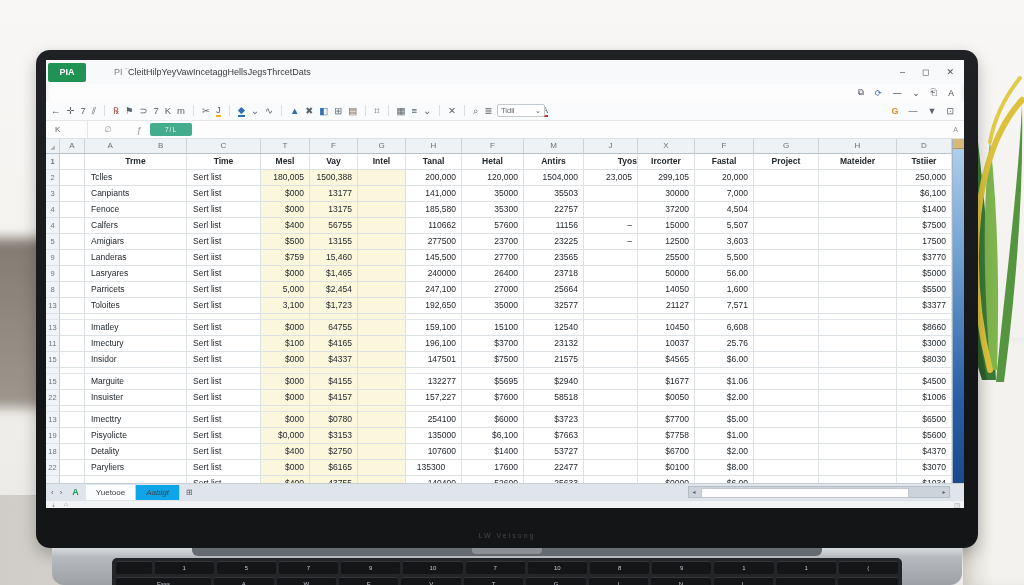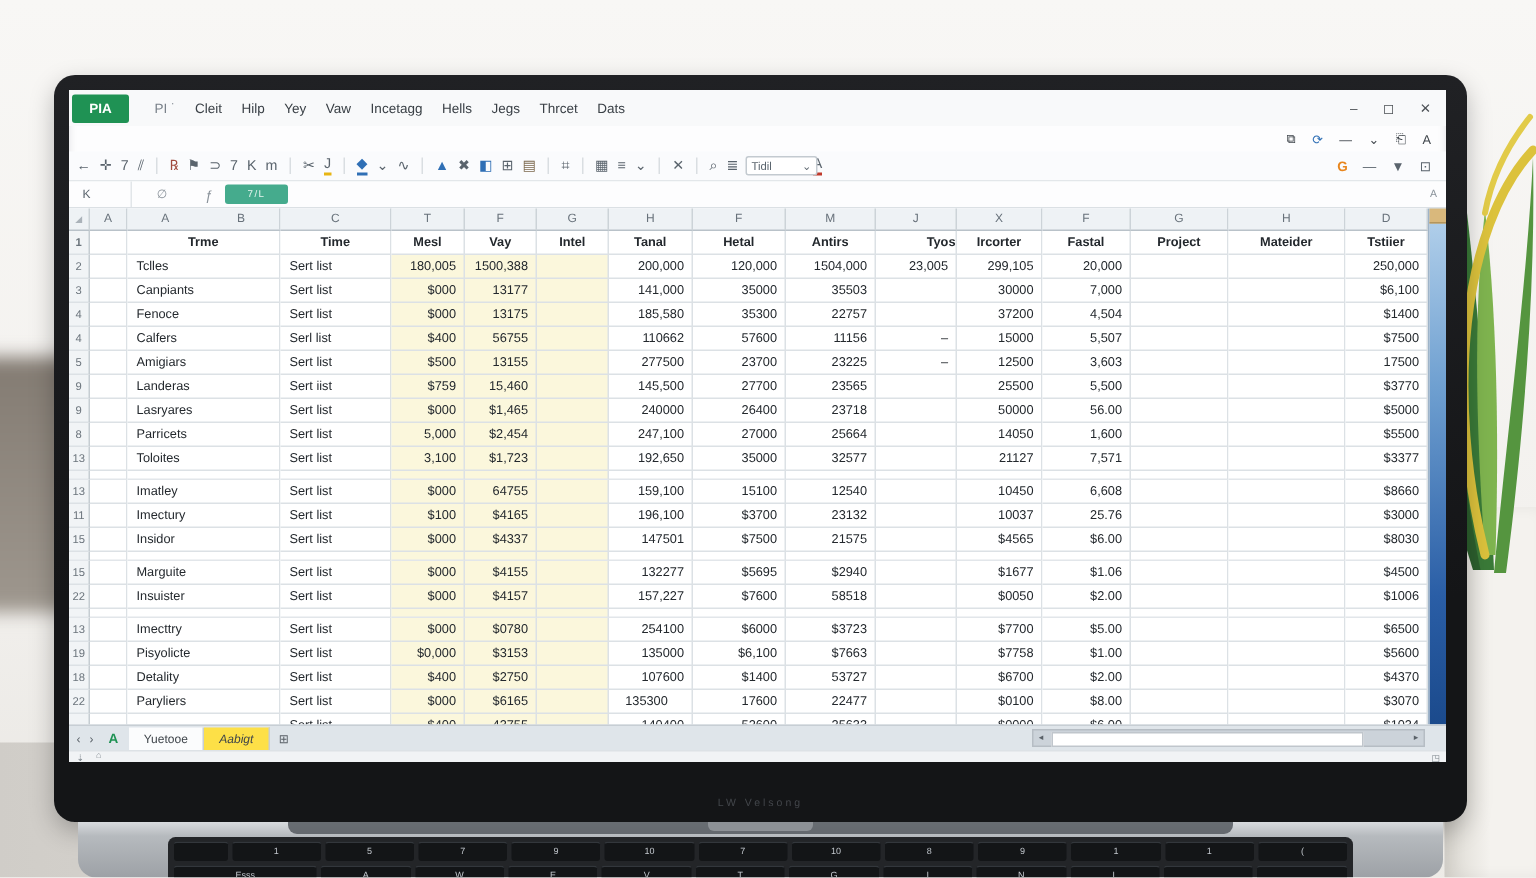--- a/index.html
+++ b/index.html
@@ -32,21 +32,21 @@
   .key{height:12px;background:#131517;border-radius:2px;color:#c3c8ce;font-size:6px;line-height:13px;
        text-align:center;flex:1 1 0;border-top:1px solid #33373c;overflow:hidden;}
   .kb-row2 .key{height:11px;}
   .key.wide{flex:1.6 1 0;}
   
   .screen{position:absolute;left:10px;top:10px;width:918px;height:448px;background:#fdfdfe;overflow:hidden;
           box-shadow:inset 0 0 6px rgba(0,0,30,.12);}
   .titlebar{position:absolute;left:0;top:0;width:100%;height:24px;background:#f8f9fa;display:flex;align-items:center;}
   .app-logo{width:38px;height:19px;margin-left:2px;border-radius:2px;color:#fff;font-weight:bold;font-size:9px;
             text-align:center;line-height:19px;}
-  .menus{display:flex;gap:13px;font-size:9px;color:#3a4046;margin-left:17px;white-space:nowrap;align-items:flex-end;}
+  .menus{display:flex;font-size:9px;color:#3a4046;margin-left:28px;white-space:nowrap;align-items:flex-end;}
   .win-controls{position:absolute;right:10px;top:0;height:24px;display:flex;gap:17px;align-items:center;
                 font-size:9px;color:#4a4f54;}
   .menubar2{position:absolute;left:0;top:24px;width:100%;height:17px;display:flex;gap:12px;align-items:center;
             padding-left:5px;font-size:8.5px;color:#454b51;background:#fbfcfd;white-space:nowrap;box-sizing:border-box;}
   .m2icons{position:absolute;right:10px;top:0;height:17px;display:flex;gap:11px;align-items:center;font-size:8.5px;color:#3f454b;}
   .toolbar{position:absolute;left:0;top:41px;width:100%;height:20px;background:#fafbfd;border-bottom:1px solid #e3e7ea;
            box-sizing:border-box;}
   .ticons{position:absolute;left:5px;top:0;height:19px;display:flex;gap:6px;align-items:center;font-size:9.5px;color:#5a646d;}
   .ticon{line-height:11px;display:inline-block;}
   .tsep{width:1px;height:11px;background:#d9dee2;margin:0 2px;}
@@ -82,21 +82,21 @@
   .gap-row{display:flex;height:6px;}
   .gap-row .g-cell{border-bottom:1px solid #e2e6ea;height:6px;line-height:6px;}
   .vscroll{position:absolute;right:0;top:0;width:12px;height:344px;border-left:1px solid #9fb4c8;box-sizing:border-box;
            background:linear-gradient(180deg,#b5d2ec 0%,#6e9fd0 35%,#2a5ea6 75%,#1b4a8c 100%);}
   .vs-cap{height:9px;background:#d9b87c;border-bottom:1px solid #b3955d;}
   
   .tabbar{position:absolute;left:0;top:423px;width:100%;height:17px;background:#dfe5ea;border-top:1px solid #c7ced4;
           display:flex;align-items:center;box-sizing:border-box;font-size:8px;color:#3e444a;}
   .tab-nav{display:flex;gap:6px;margin-left:5px;font-size:8px;color:#5a6168;}
   .sheet-logo{margin:0 7px 0 10px;font-weight:bold;font-size:9px;}
-  .tab{height:15px;line-height:15px;padding:0 10px;border-right:1px solid #c8ced3;background:#fde047;}
+  .tab{height:15px;line-height:15px;padding:0 10px;border-right:1px solid #c8ced3;background:#0ea5e9;}
   .tab.active{background:#fbfcfd;font-weight:normal;}
   .tab-add{margin-left:6px;font-size:8px;color:#5a6168;}
   .hscroll{position:absolute;left:642px;top:2px;width:262px;height:12px;background:#ccd3da;border:1px solid #b6bdc4;
            box-sizing:border-box;}
   .hs-thumb{position:absolute;left:12px;top:1px;width:206px;height:8px;background:#fff;border:1px solid #c0c6cc;}
   .hs-arrow{position:absolute;top:0;width:10px;height:10px;font-size:6px;color:#5a6168;text-align:center;line-height:10px;}
   .hs-left{left:0;} .hs-right{right:0;}
   .statusbar{position:absolute;left:0;top:440px;width:100%;height:8px;background:#f1f3f5;border-top:1px solid #dde2e6;
              box-sizing:border-box;font-size:6px;color:#7d858c;}
   .st-icons{position:absolute;left:5px;top:0;display:flex;gap:8px;}

